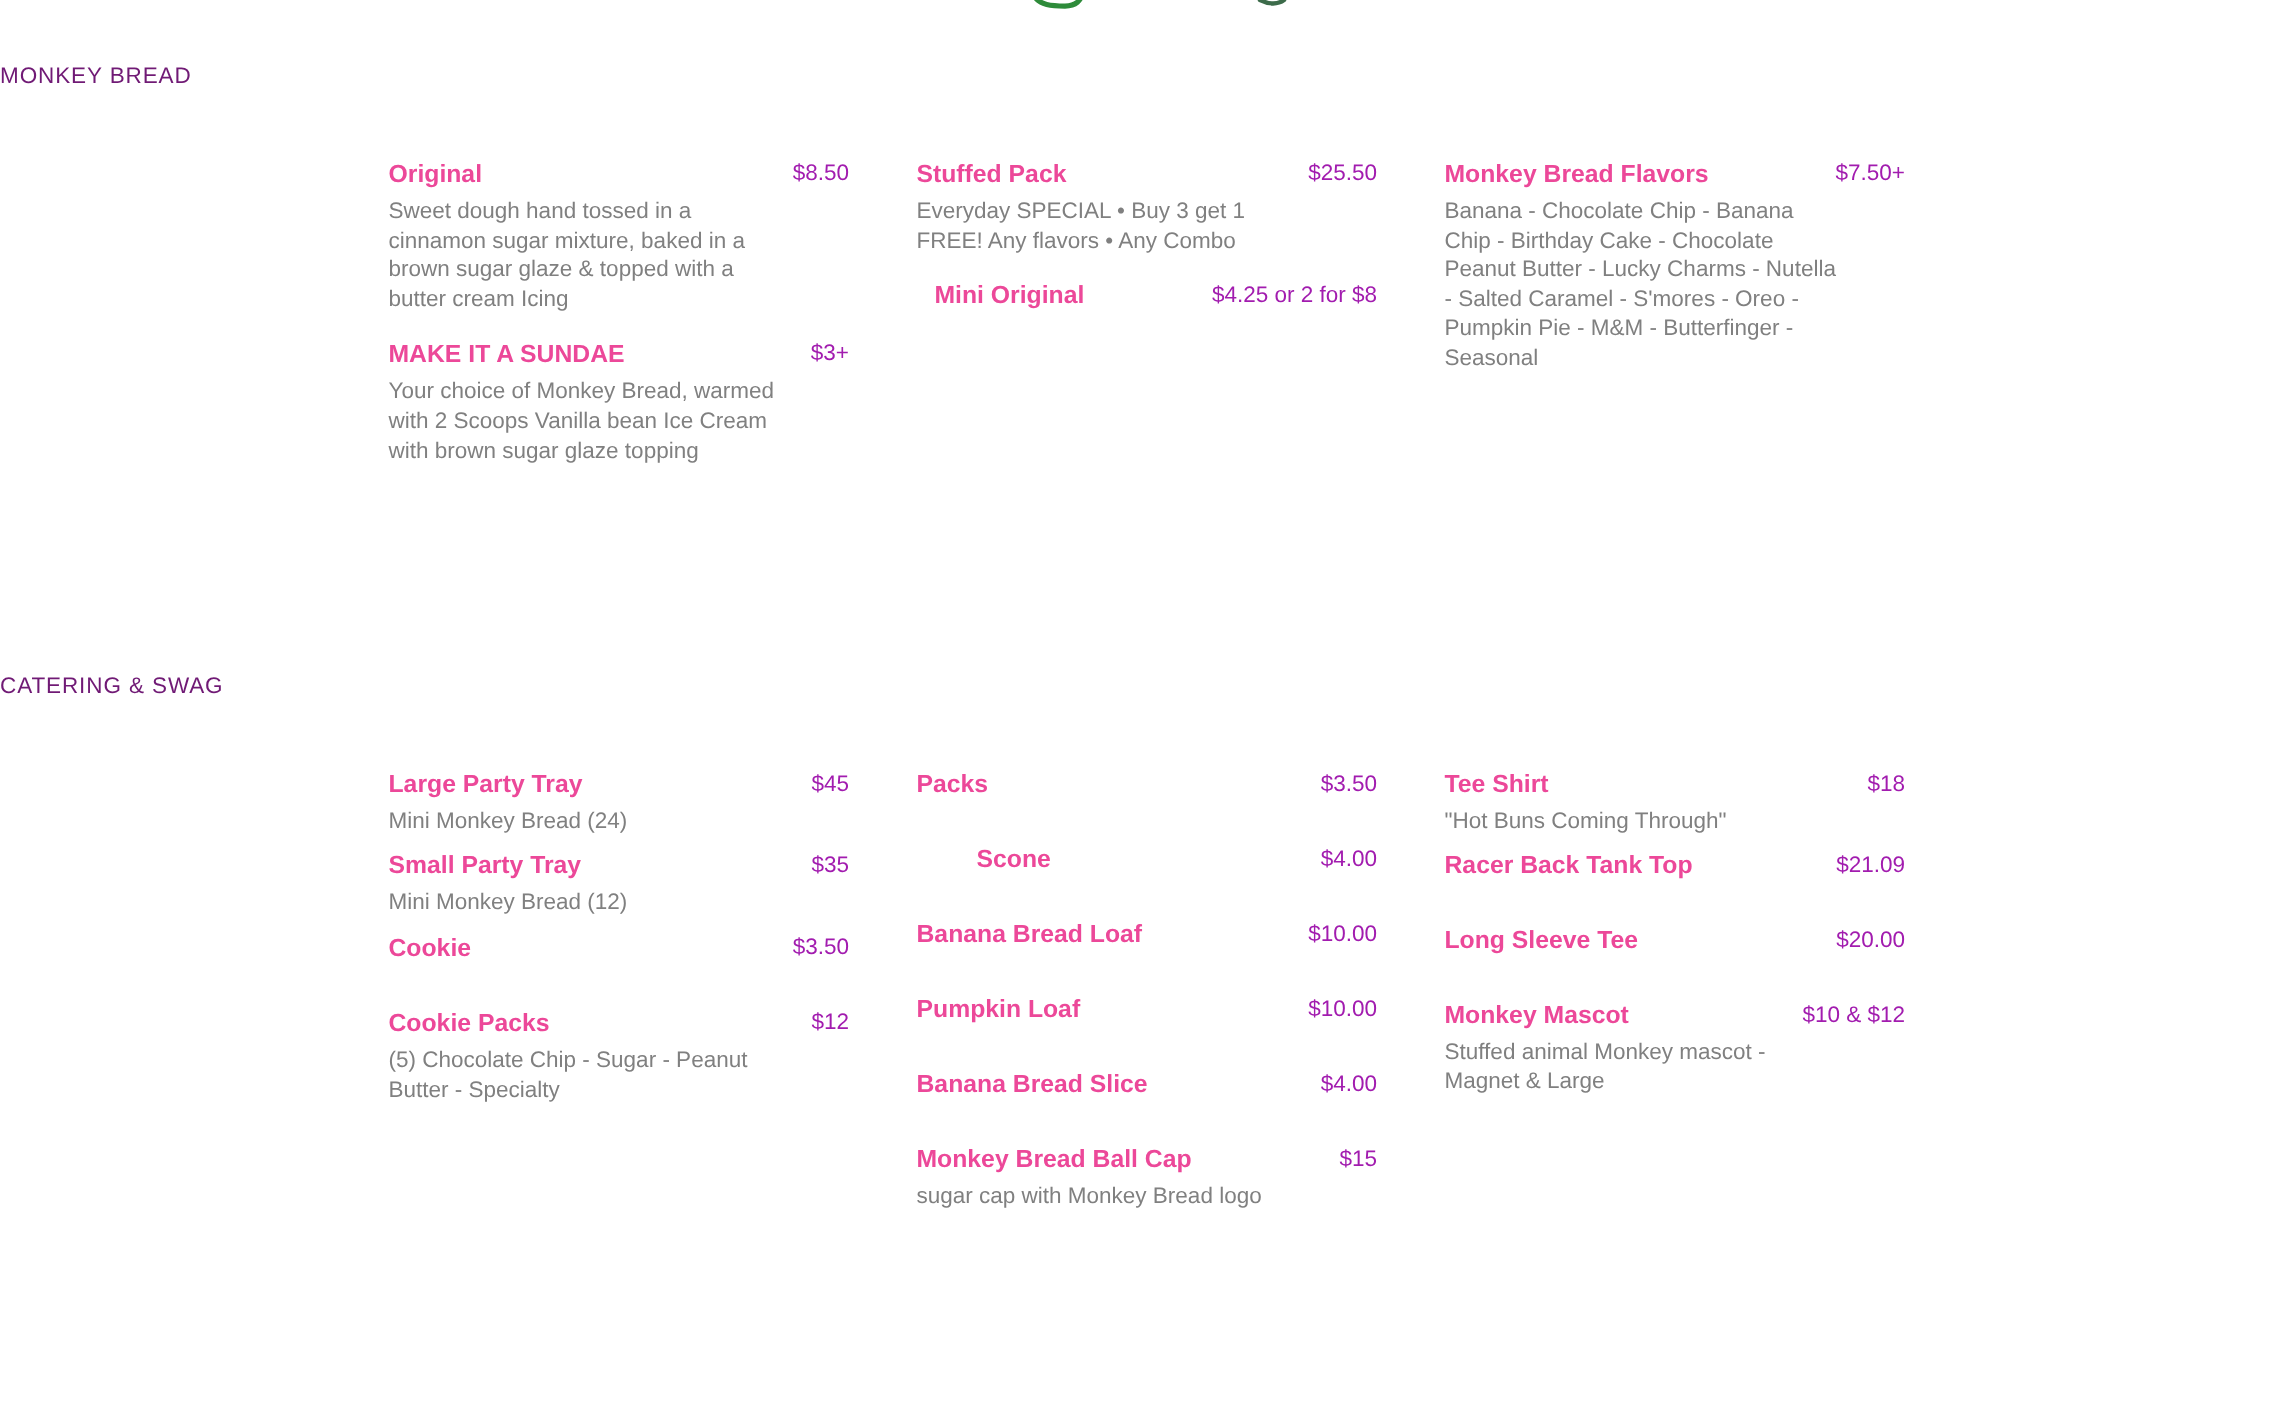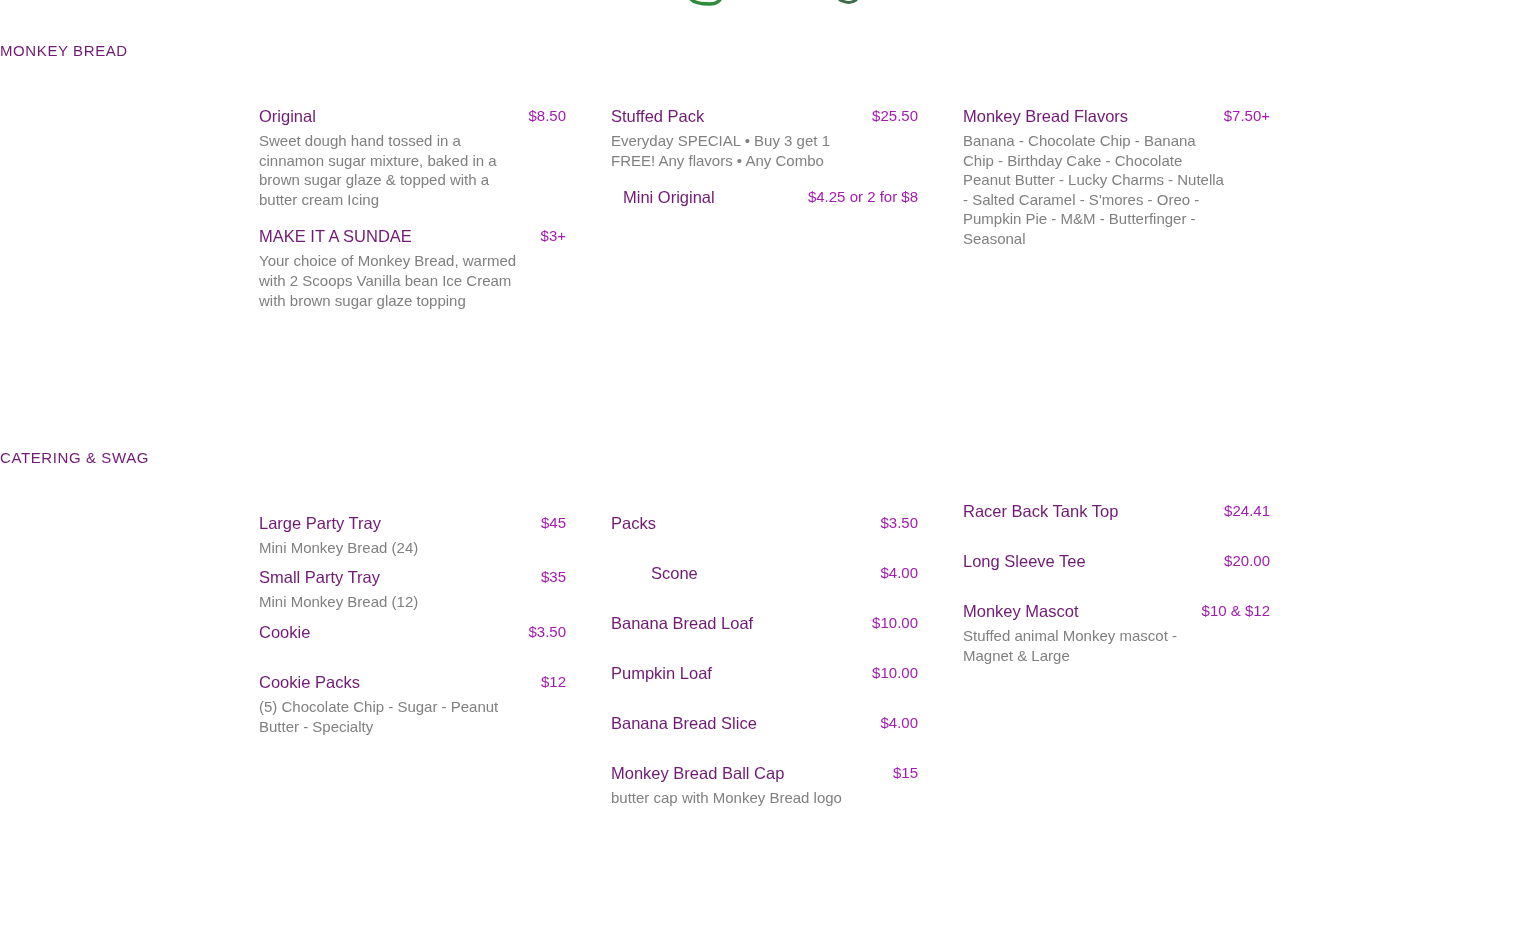--- a/index.html
+++ b/index.html
@@ -4,21 +4,21 @@
 <style>
   html, body { margin: 0; padding: 0; background: #ffffff; }
   body { width: 1530px; height: 937px; position: relative; overflow: hidden;
          font-family: "Liberation Sans", "DejaVu Sans", sans-serif; color: #7a7a7a; }
   .logo-fragment { position: absolute; left: 680px; top: -30px; width: 180px; height: 36px; }
   .section-title { position: absolute; left: 0; width: 1530px; 
                    font-size: 15px; letter-spacing: 0.6px; color: #701a75; font-weight: normal; }
   .col { position: absolute; width: 307px; }
   .item { position: relative; margin-bottom: 22px; }
   .item-head { position: relative; height: 22px; }
-  .item-name { font-weight: normal; font-size: 16.5px; color: #701a75; white-space: nowrap; }
+  .item-name { font-weight: bold; font-size: 16.5px; color: #ec4899; white-space: nowrap; }
   .item-price { position: absolute; right: 0; top: 0; font-size: 15px; color: #a21caf; white-space: nowrap; }
   .item-desc { font-size: 15px; line-height: 19.6px; color: #808080; width: 262px; margin-top: 2px; }
 </style>
 </head>
 <body>
 
 <svg class="logo-fragment" viewBox="0 0 180 36">
   <path d="M6 4 C6 30, 10 34, 30 34 C38 34, 40 30, 42 26" fill="none" stroke="#2e8b3a" stroke-width="3.5" stroke-linecap="round"></path>
   <path d="M160 30 C166 33, 172 33, 176 30" fill="none" stroke="#3c6b4a" stroke-width="3" stroke-linecap="round"></path>
 </svg>
@@ -84,27 +84,31 @@
     <div class="item-head"><span class="item-name">Banana Bread Loaf</span><span class="item-price">$10.00</span></div>
   </div>
   <div class="item" style="height:28px;">
     <div class="item-head"><span class="item-name">Pumpkin Loaf</span><span class="item-price">$10.00</span></div>
   </div>
   <div class="item" style="height:28px;">
     <div class="item-head"><span class="item-name">Banana Bread Slice</span><span class="item-price">$4.00</span></div>
   </div>
   <div class="item">
     <div class="item-head"><span class="item-name">Monkey Bread Ball Cap</span><span class="item-price">$15</span></div>
-    <div class="item-desc">butter cap with Monkey Bread logo</div>
+    <div class="item-desc">sugar cap with Monkey Bread logo</div>
   </div>
 </div>
 
 <div class="col" style="left:963px; top:514px;">
+  <div class="item">
+    <div class="item-head"><span class="item-name">Tee Shirt</span><span class="item-price">$18</span></div>
+    <div class="item-desc">"Hot Buns Coming Through"</div>
+  </div>
   <div class="item" style="margin-top:-12px; height:28px;">
-    <div class="item-head"><span class="item-name">Racer Back Tank Top</span><span class="item-price">$24.41</span></div>
+    <div class="item-head"><span class="item-name">Racer Back Tank Top</span><span class="item-price">$21.09</span></div>
   </div>
   <div class="item" style="height:28px;">
     <div class="item-head"><span class="item-name">Long Sleeve Tee</span><span class="item-price">$20.00</span></div>
   </div>
   <div class="item">
     <div class="item-head"><span class="item-name">Monkey Mascot</span><span class="item-price">$10 &amp; $12</span></div>
     <div class="item-desc">Stuffed animal Monkey mascot - Magnet &amp; Large</div>
   </div>
 </div>
 

